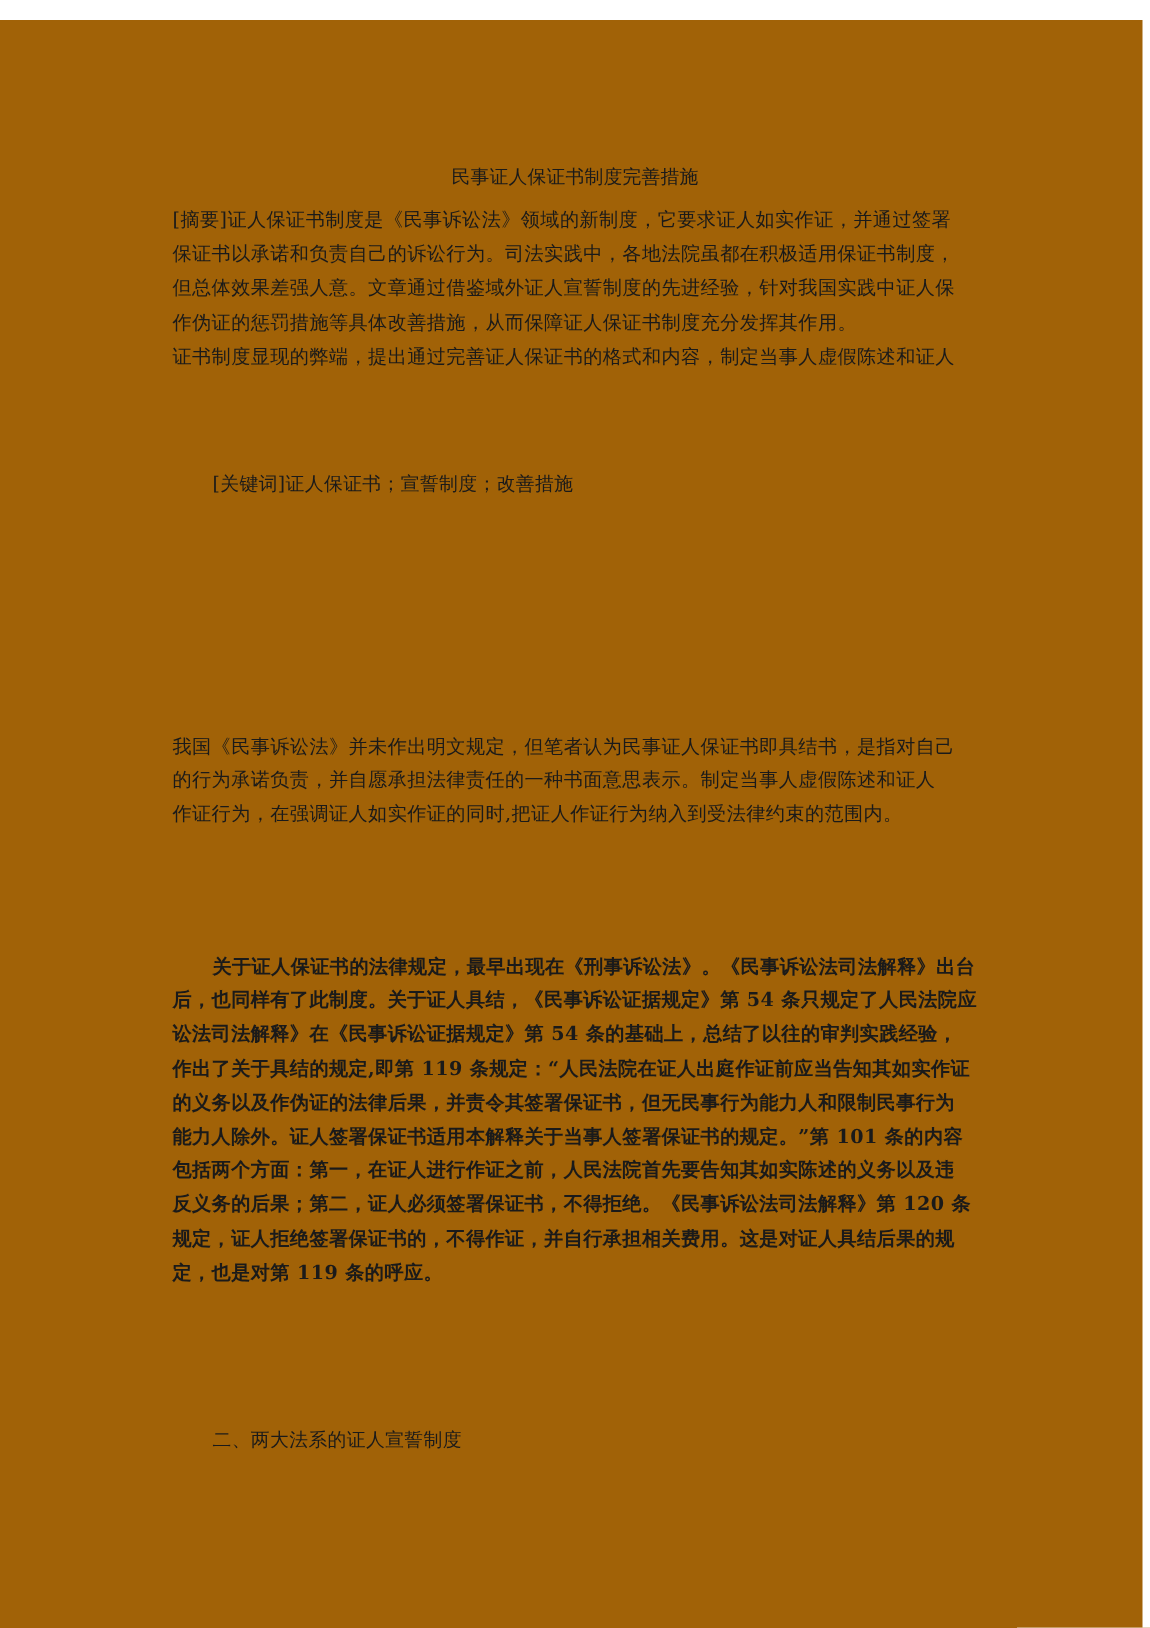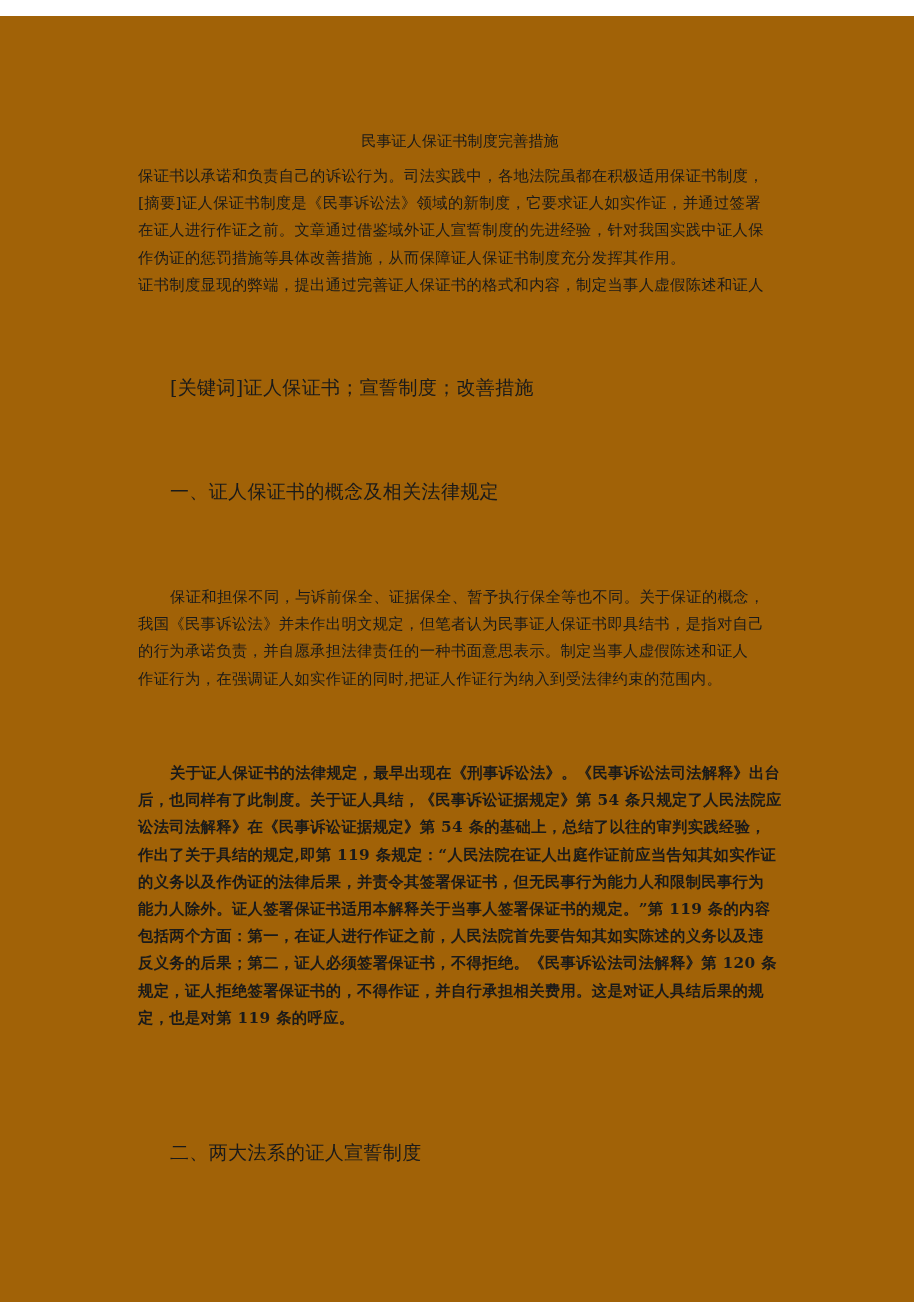--- a/index.html
+++ b/index.html
@@ -5,55 +5,53 @@
   html, body { margin: 0; padding: 0; background: #ffffff; }
   body { width: 920px; height: 1302px; position: relative; overflow: hidden;
          font-family: "DejaVu Serif", "Liberation Serif", serif; color: #1a1a1a; }
   .page { position: absolute; left: 0; top: 16px; width: 914px; height: 1302px; background: #a16207; }
   .title { position: absolute; left: 0; width: 920px; top: 114px; text-align: center;
            font-size: 15px; line-height: 22px; letter-spacing: 0.2px; }
   .block { position: absolute; left: 138px; width: 660px; font-size: 15.3px; line-height: 27.2px;
            letter-spacing: 0.35px; white-space: nowrap; }
   .line { display: block; height: 27.2px; }
   .indent { padding-left: 32px; }
-  .heading { position: absolute; left: 170px; font-size: 19px; line-height: 22px; letter-spacing: 0.35px; white-space: nowrap; }
+  .heading { position: absolute; left: 170px; font-size: 15px; line-height: 22px; letter-spacing: 0.35px; white-space: nowrap; }
 </style>
 </head>
 <body>
 
 <div class="page">
 
   <div class="title">民事证人保证书制度完善措施</div>
 
   <div class="block" style="top:147px;">
+    <span class="line">[摘要]证人保证书制度是《民事诉讼法》领域的新制度，它要求证人如实作证，并通过签署</span>
     <span class="line">保证书以承诺和负责自己的诉讼行为。司法实践中，各地法院虽都在积极适用保证书制度，</span>
-    <span class="line">[摘要]证人保证书制度是《民事诉讼法》领域的新制度，它要求证人如实作证，并通过签署</span>
-    <span class="line">在证人进行作证之前。文章通过借鉴域外证人宣誓制度的先进经验，针对我国实践中证人保</span>
+    <span class="line">但总体效果差强人意。文章通过借鉴域外证人宣誓制度的先进经验，针对我国实践中证人保</span>
     <span class="line">作伪证的惩罚措施等具体改善措施，从而保障证人保证书制度充分发挥其作用。</span>
     <span class="line">证书制度显现的弊端，提出通过完善证人保证书的格式和内容，制定当事人虚假陈述和证人</span>
   </div>
 
   <div class="heading" style="top:360px;">[关键词]证人保证书；宣誓制度；改善措施</div>
 
-  <div class="heading" style="top:464px;">一、证人保证书的概念及相关法律规定</div>
 
   <div class="block" style="top:568px;">
-    <span class="line indent">保证和担保不同，与诉前保全、证据保全、暂予执行保全等也不同。关于保证的概念，</span>
     <span class="line">我国《民事诉讼法》并未作出明文规定，但笔者认为民事证人保证书即具结书，是指对自己</span>
     <span class="line">的行为承诺负责，并自愿承担法律责任的一种书面意思表示。制定当事人虚假陈述和证人</span>
     <span class="line">作证行为，在强调证人如实作证的同时,把证人作证行为纳入到受法律约束的范围内。</span>
   </div>
 
   <div class="block" style="top:744px;font-weight:bold;">
     <span class="line indent">关于证人保证书的法律规定，最早出现在《刑事诉讼法》。《民事诉讼法司法解释》出台</span>
     <span class="line">后，也同样有了此制度。关于证人具结，《民事诉讼证据规定》第 54 条只规定了人民法院应</span>
     <span class="line">讼法司法解释》在《民事诉讼证据规定》第 54 条的基础上，总结了以往的审判实践经验，</span>
     <span class="line">作出了关于具结的规定,即第 119 条规定：“人民法院在证人出庭作证前应当告知其如实作证</span>
     <span class="line">的义务以及作伪证的法律后果，并责令其签署保证书，但无民事行为能力人和限制民事行为</span>
-    <span class="line">能力人除外。证人签署保证书适用本解释关于当事人签署保证书的规定。”第 119 条的内容</span>
+    <span class="line">能力人除外。证人签署保证书适用本解释关于当事人签署保证书的规定。”第 101 条的内容</span>
     <span class="line">包括两个方面：第一，在证人进行作证之前，人民法院首先要告知其如实陈述的义务以及违</span>
     <span class="line">反义务的后果；第二，证人必须签署保证书，不得拒绝。《民事诉讼法司法解释》第 120 条</span>
     <span class="line">规定，证人拒绝签署保证书的，不得作证，并自行承担相关费用。这是对证人具结后果的规</span>
     <span class="line">定，也是对第 119 条的呼应。</span>
   </div>
 
   <div class="heading" style="top:1113px;margin-top:12px;">二、两大法系的证人宣誓制度</div>
 
 </div>
 

